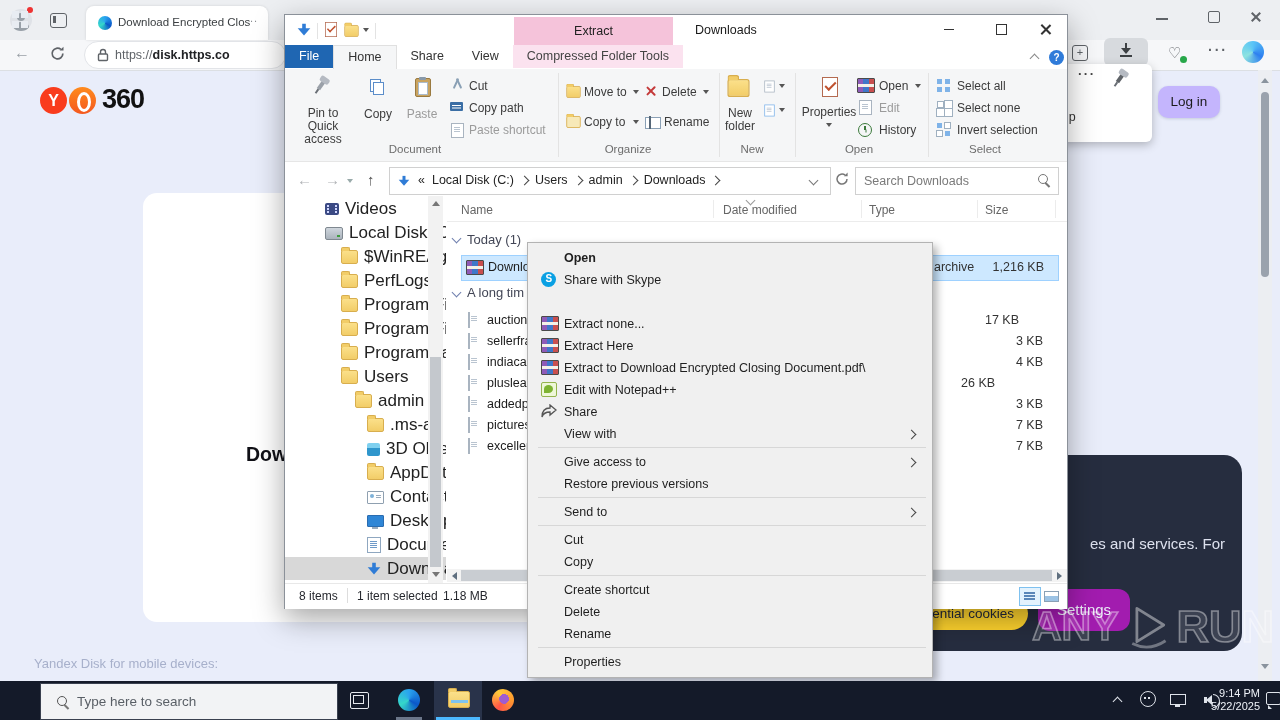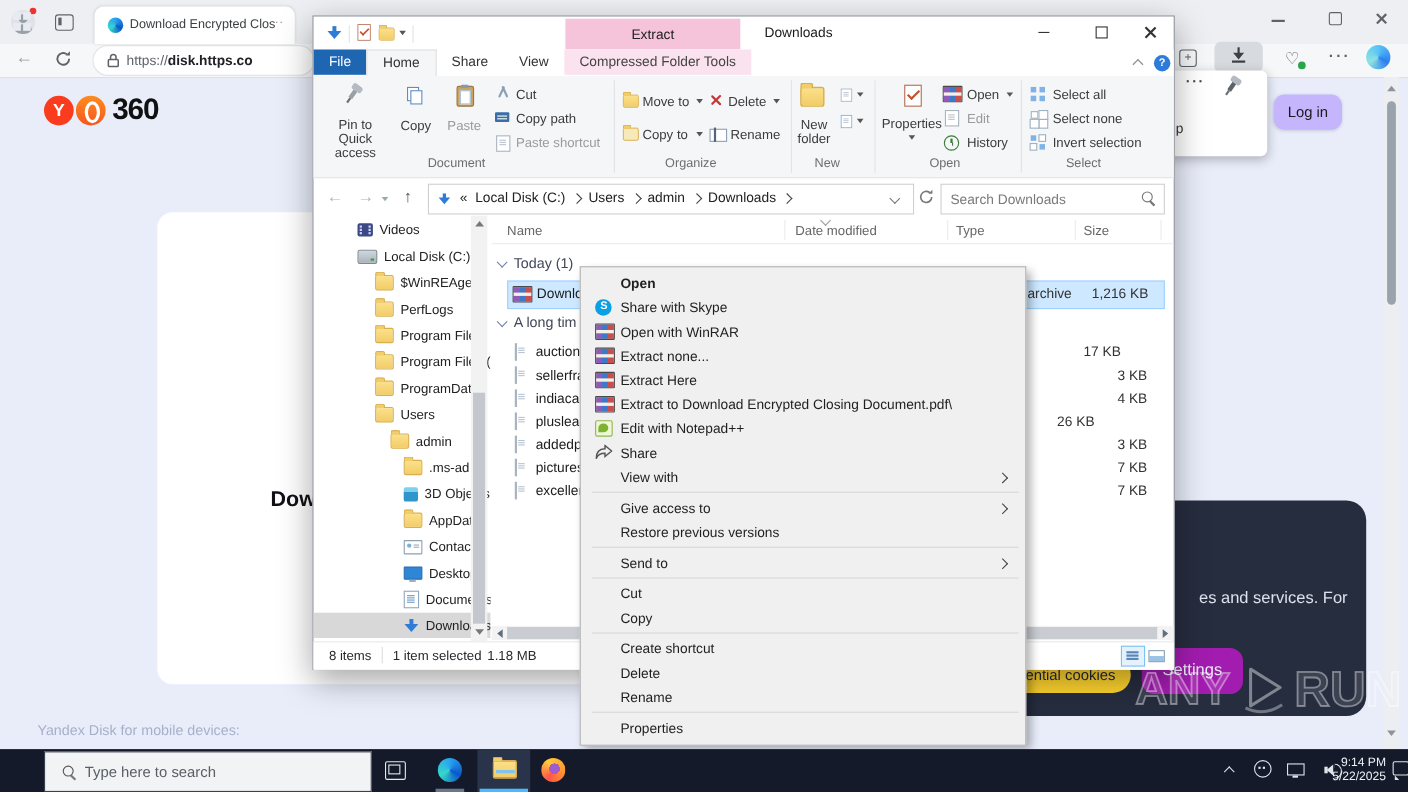--- a/index.html
+++ b/index.html
@@ -72,21 +72,21 @@
   .shr-svg{display:block}
   
   #xwin{left:284px;top:14px;width:782px;height:593px;background:#fff;border:1px solid #8b9199;box-shadow:0 10px 28px rgba(0,0,0,.35)}
   .xtab{height:23px;line-height:23px;padding:0 14px;font-size:12.5px;color:#333}
   .vdiv{width:1px;background:#e3e3e3}
   .glabel{font-size:11.5px;color:#6d6d6d}
   .rlabel{font-size:12px;color:#3c3c3c}
   .rgray{color:#9b9b9b}
   .hdr{font-size:12px;color:#666}
   .trow{height:22px;display:flex;align-items:center;gap:6px;position:absolute}
-  .trow span.tl{font-size:12px;color:#222;white-space:nowrap}
+  .trow span.tl{font-size:17px;color:#222;white-space:nowrap}
   .mi{position:absolute;left:3px;right:3px;height:22px}
   .mi .ml{position:absolute;left:33px;top:4px;font-size:12.5px;color:#1f1f1f;white-space:nowrap}
   .mi .mic{position:absolute;left:10px;top:3px}
   .mi .ma{position:absolute;right:14px;top:8px}
   .msep{position:absolute;left:10px;right:6px;height:1px;background:#d7d7d7}
   
   .wsq{width:7px;height:7px;background:#e8ecf2}
 </style>
 </head>
 <body>
@@ -513,24 +513,20 @@
   </div>
 
   <div class="a" style="left:527px;top:242px;width:404px;height:434px;background:#f0f0f0;border:1px solid #b3b3b3;box-shadow:4px 4px 8px rgba(0,0,0,.3)">
     <div class="mi" style="top:4px">
         <span class="ml" style="font-weight:bold">Open</span>
       </div>
     <div class="mi" style="top:26px">
         <span class="mic sky"></span>
         <span class="ml">Share with Skype</span>
       </div>
-    <div class="mi" style="top:48px">
-        <span class="mic winr"></span>
-        <span class="ml">Open with WinRAR</span>
-      </div>
     <div class="mi" style="top:70px">
         <span class="mic winr"></span>
         <span class="ml">Extract none...</span>
       </div>
     <div class="mi" style="top:92px">
         <span class="mic winr"></span>
         <span class="ml">Extract Here</span>
       </div>
     <div class="mi" style="top:114px">
         <span class="mic winr"></span>

